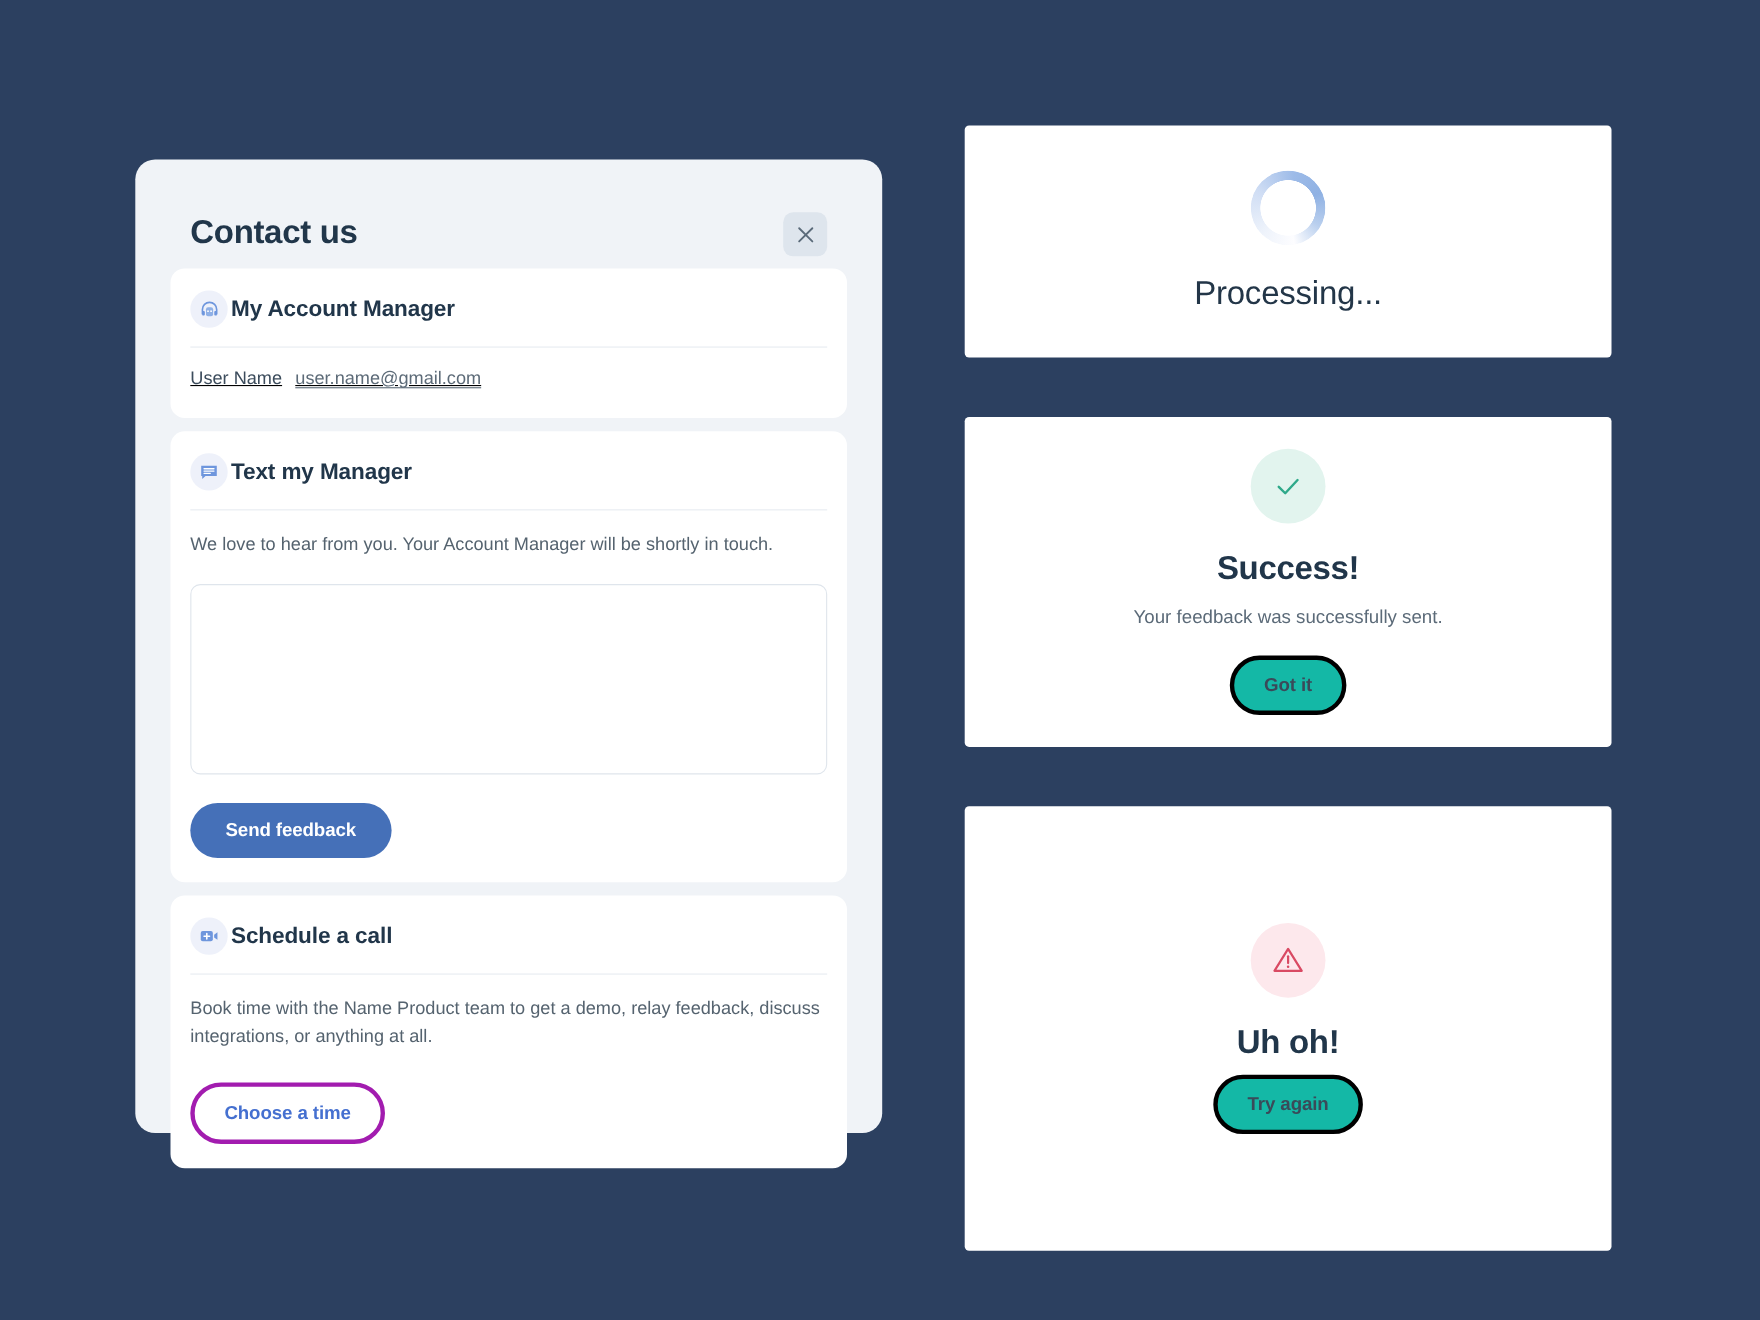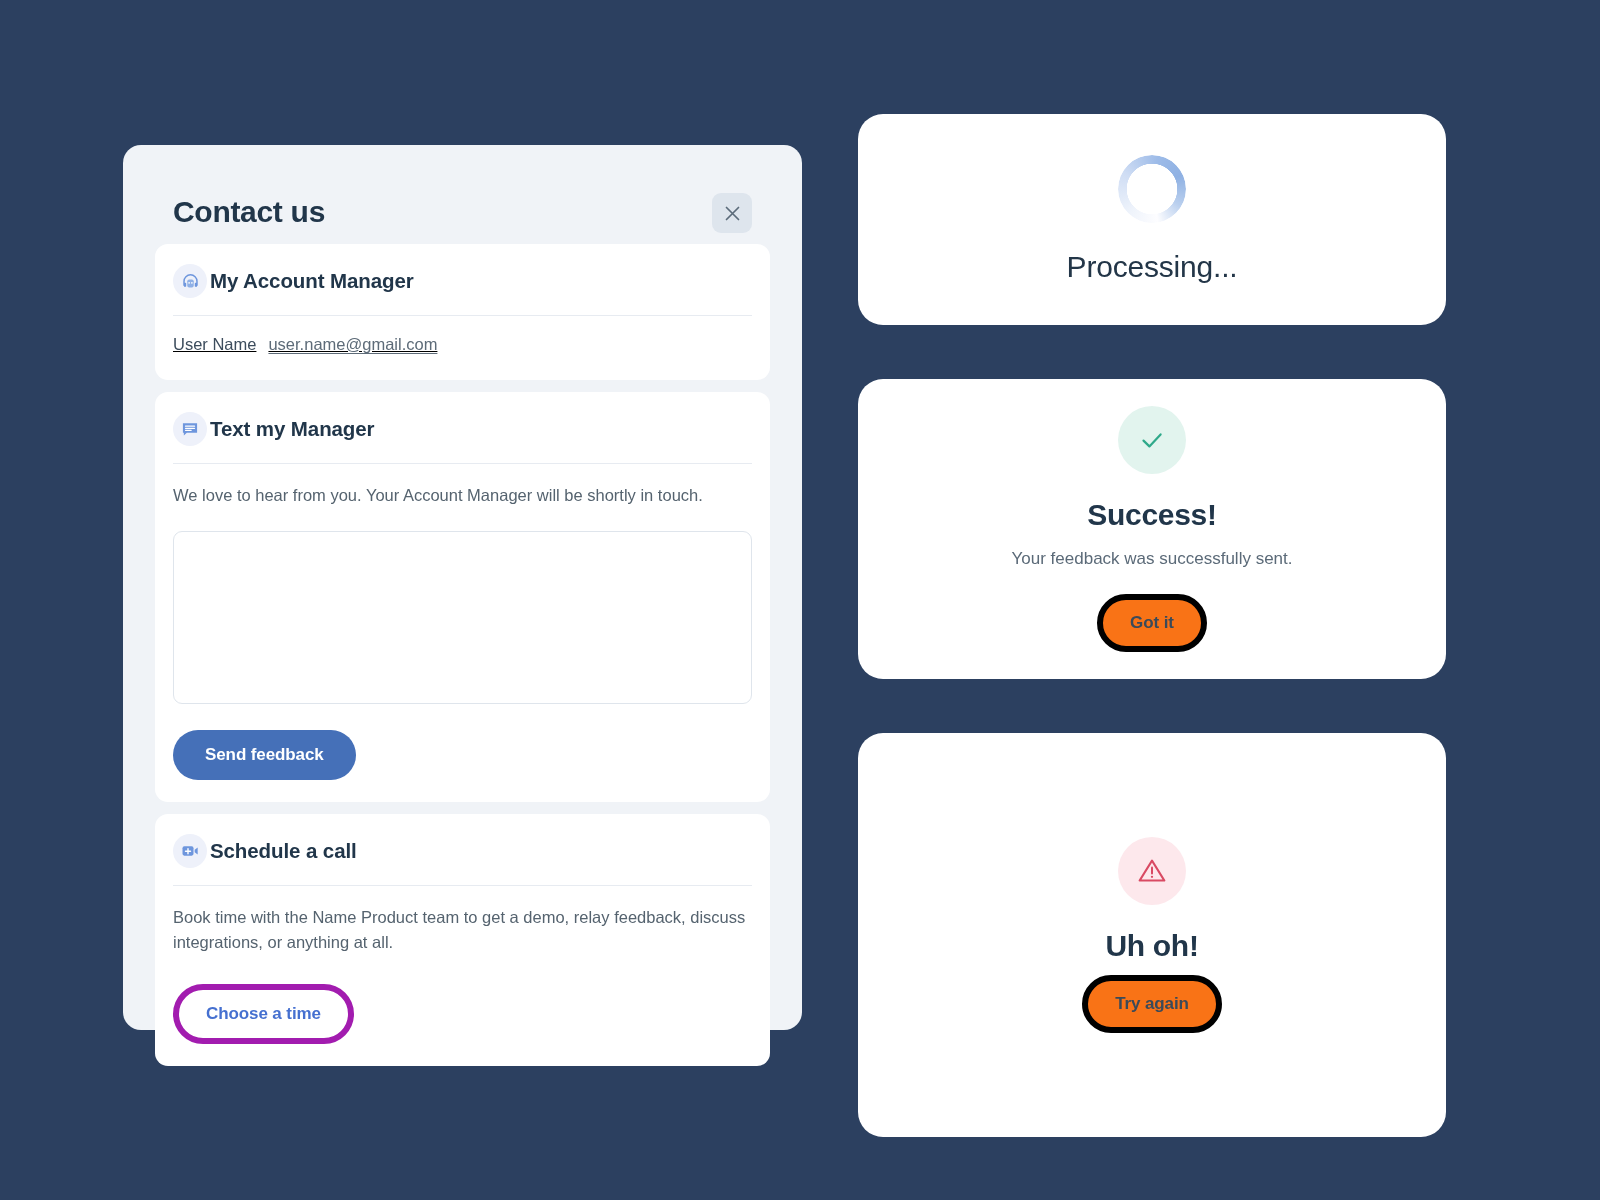--- a/index.html
+++ b/index.html
@@ -155,37 +155,37 @@
     padding: 15px 32px;
     cursor: pointer;
     letter-spacing: -0.1px;
   }
 
   .btn-outline-blue {
     margin-top: 28px;
     display: inline-block;
     background: #ffffff;
     color: #4570d0;
-    border: 6px solid #a21caf;
+    border: 4px solid #a21caf;
     border-radius: 999px;
     font-family: "Liberation Sans", sans-serif;
     font-size: 17px;
     font-weight: 700;
     padding: 14px 27px;
     cursor: pointer;
     letter-spacing: -0.1px;
   }
 
   
   .status-card {
     position: absolute;
-    left: 858px;
+    left: 877px;
     width: 588px;
     background: #ffffff;
-    border-radius: 25px;
+    border-radius: 4px;
     display: flex;
     flex-direction: column;
     align-items: center;
     justify-content: center;
     text-align: center;
   }
 
   #card-processing { top: 114px;  height: 211px; }
   #card-success    { top: 379px;  height: 300px; }
   #card-error      { top: 733px;  height: 404px; }
@@ -238,22 +238,22 @@
   .status-heading.err { margin-bottom: 12px; }
 
   .status-sub {
     font-size: 17px;
     line-height: 1.5;
     color: #5b6a78;
     margin-bottom: 22px;
   }
 
   .btn-ghost {
-    background: #f97316;
-    border: 6px solid #000000;
+    background: #14b8a6;
+    border: 4px solid #000000;
     border-radius: 999px;
     font-family: "Liberation Sans", sans-serif;
     font-size: 17px;
     font-weight: 700;
     color: #3a4a59;
     padding: 13px 27px;
     cursor: pointer;
     letter-spacing: -0.1px;
   }
 </style>

